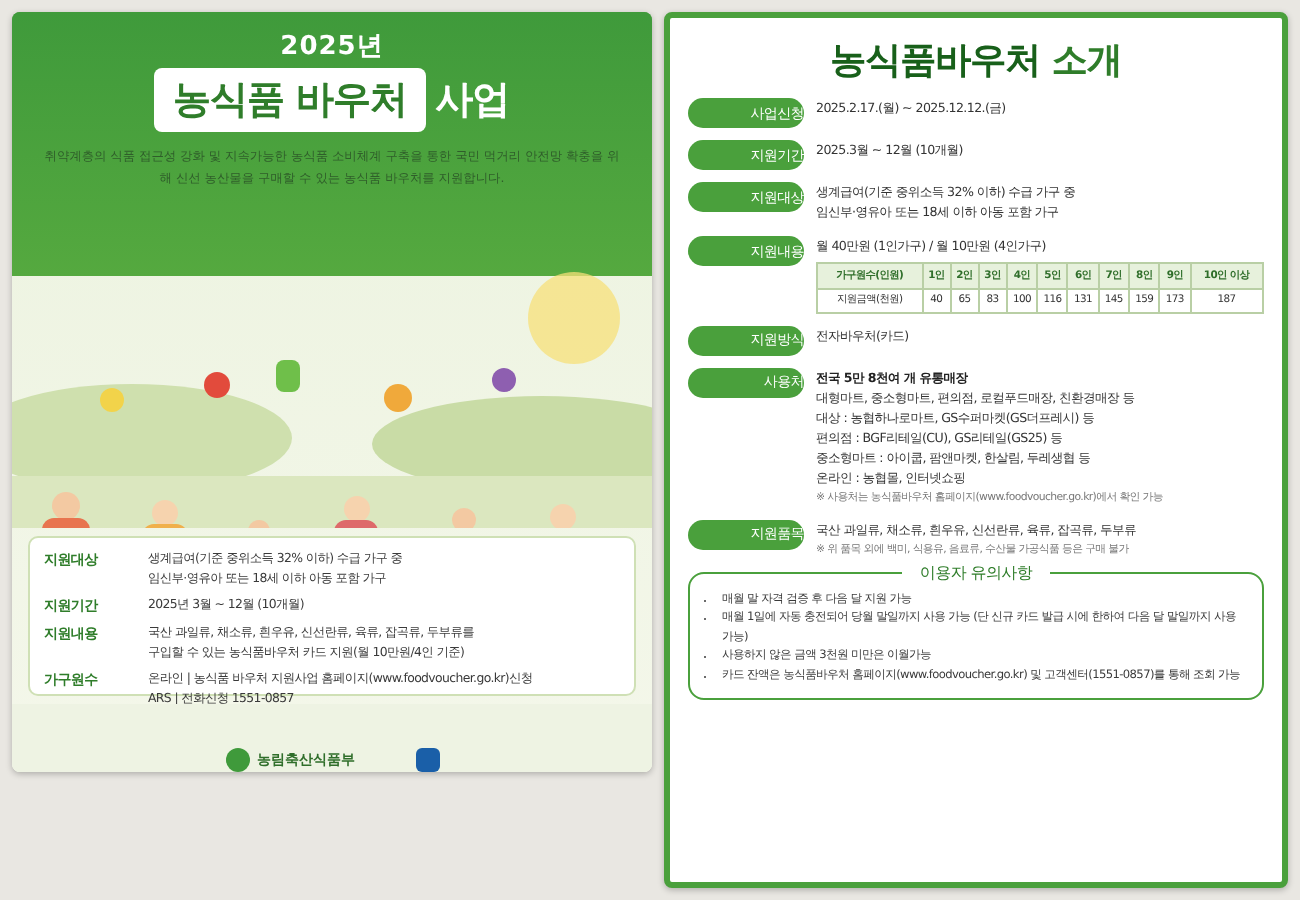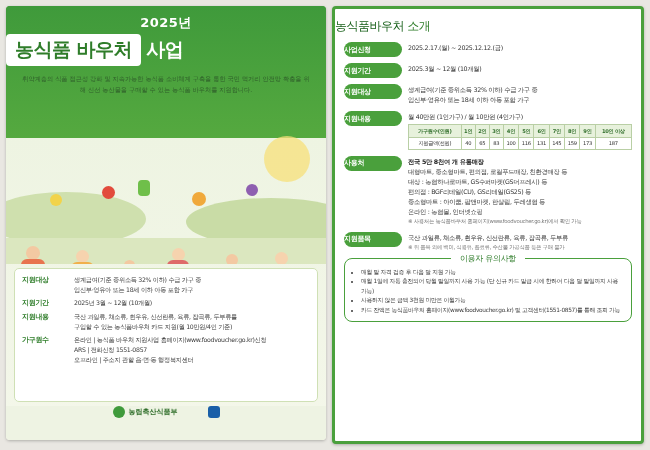--- a/index.html
+++ b/index.html
@@ -6,35 +6,35 @@
   body{
     width:650px;height:450px;
     background:#e9e7e2;
     font-family:"DejaVu Sans","Liberation Sans",sans-serif;
     overflow:hidden;
   }
   .page{position:relative;width:650px;height:450px;display:flex;gap:6px;padding:6px;box-sizing:border-box;}
 
   
   .left{
-    position:relative;width:320px;height:434px;border-radius:4px;overflow:hidden;
+    position:relative;width:320px;height:380px;border-radius:4px;overflow:hidden;
     background:linear-gradient(180deg,#4fa03f 0%,#5fae45 30%,#eef4e2 30%,#f4f7ea 100%);
     box-shadow:0 1px 3px rgba(0,0,0,.25);
   }
   .left .greenhdr{
     position:absolute;top:0;left:0;right:0;height:132px;
     background:linear-gradient(180deg,#3f9a3b 0%,#55a93f 100%);
     border-bottom-left-radius:0;border-bottom-right-radius:0;
   }
   .hdr-year{
     position:relative;text-align:center;color:#fff;font-size:13px;font-weight:bold;
     padding-top:8px;letter-spacing:.5px;
   }
   .hdr-title{
-    position:relative;margin-top:2px;
+    position:relative;text-align:center;margin-top:2px;
   }
   .hdr-title .t1{
     display:inline-block;background:#fff;color:#2f7d2a;font-size:19px;font-weight:bold;
     padding:3px 9px;border-radius:4px;letter-spacing:-.5px;
   }
   .hdr-title .t2{
     display:inline-block;color:#fff;font-size:19px;font-weight:bold;margin-left:5px;letter-spacing:-.5px;
   }
   .hdr-sub{
     position:relative;text-align:center;margin-top:6px;color:#fff9a8;font-size:15px;font-weight:bold;
@@ -61,42 +61,42 @@
     position:absolute;left:8px;right:8px;top:262px;bottom:38px;
     background:#ffffff;border:1px solid #cfe0b5;border-radius:5px;padding:6px 7px;box-sizing:border-box;
   }
   .row{display:flex;margin-bottom:4px;}
   .row .lbl{
     flex:0 0 52px;color:#2f7d2a;font-size:7px;font-weight:bold;text-align:left;letter-spacing:-.3px;
   }
   .row .val{flex:1;color:#3a3a3a;font-size:6.2px;line-height:1.55;letter-spacing:-.3px;}
   .foot{
     position:absolute;left:0;right:0;bottom:0;height:34px;background:#eef3e3;
-    display:flex;align-items:flex-start;justify-content:center;gap:30px;
+    display:flex;align-items:flex-end;justify-content:center;gap:30px;
   }
   .logo{display:flex;align-items:center;gap:4px;color:#2f6e2a;font-size:7px;font-weight:bold;}
   .logo .mark{width:12px;height:12px;border-radius:50%;background:#3f9a3b;}
   .logo .mark2{width:12px;height:12px;border-radius:3px;background:#1a5fa8;}
   .logo .sub{color:#777;font-size:4.5px;font-weight:normal;display:block;}
 
   
   .right{
     position:relative;width:312px;height:438px;border-radius:4px;overflow:hidden;
     background:#ffffff;border:3px solid #4aa03c;box-sizing:border-box;
     box-shadow:0 1px 3px rgba(0,0,0,.25);
   }
   .r-title{
-    text-align:left;padding:9px 0 7px;font-size:12px;font-weight:normal;color:#2f7d2a;letter-spacing:-.5px;
+    text-align:center;padding:9px 0 7px;font-size:18px;font-weight:bold;color:#2f7d2a;letter-spacing:-.5px;
   }
   .r-title .b{color:#18601a;}
   .r-body{padding:0 9px;}
   .r-row{display:flex;margin-bottom:6px;align-items:flex-start;}
   .pill{
-    flex:0 0 58px;background:#4aa03c;color:#fff;font-size:7px;font-weight:bold;
-    border-radius:9px;text-align:left;padding:2.5px 0;letter-spacing:-.3px;margin-right:6px;
+    flex:0 0 58px;background:#4aa03c;color:#fff;font-size:7px;font-weight:normal;
+    border-radius:9px;text-align:right;padding:2.5px 0;letter-spacing:-.3px;margin-right:6px;
   }
   .rv{flex:1;font-size:6.3px;color:#333;line-height:1.6;letter-spacing:-.3px;padding-top:1px;}
   .rv .strong{font-weight:bold;color:#222;}
   .rv .note{color:#777;font-size:5.4px;}
   table.fam{border-collapse:collapse;width:100%;margin-top:2px;}
   table.fam td,table.fam th{
     border:1px solid #b9cfa5;font-size:5.2px;text-align:center;padding:1.5px 0;color:#333;
   }
   table.fam th{background:#e7f1dc;font-weight:bold;color:#2f6e2a;font-size:5.2px;}
   .notice{
@@ -260,20 +260,24 @@
               <td>145</td>
               <td>159</td>
               <td>173</td>
               <td>187</td>
             </tr>
           </tbody>
             </table>
         </div>
       </div>
 
+      <div class="r-row">
+        <div class="pill">지원방식</div>
+        <div class="rv">전자바우처(카드)</div>
+      </div>
 
       <div class="r-row">
         <div class="pill">사용처</div>
         <div class="rv">
           <div class="strong">전국 5만 8천여 개 유통매장</div>
           <div>대형마트, 중소형마트, 편의점, 로컬푸드매장, 친환경매장 등</div>
           <div>대상 : 농협하나로마트, GS수퍼마켓(GS더프레시) 등</div>
           <div>편의점 : BGF리테일(CU), GS리테일(GS25) 등</div>
           <div>중소형마트 : 아이쿱, 팜앤마켓, 한살림, 두레생협 등</div>
           <div>온라인 : 농협몰, 인터넷쇼핑</div>

